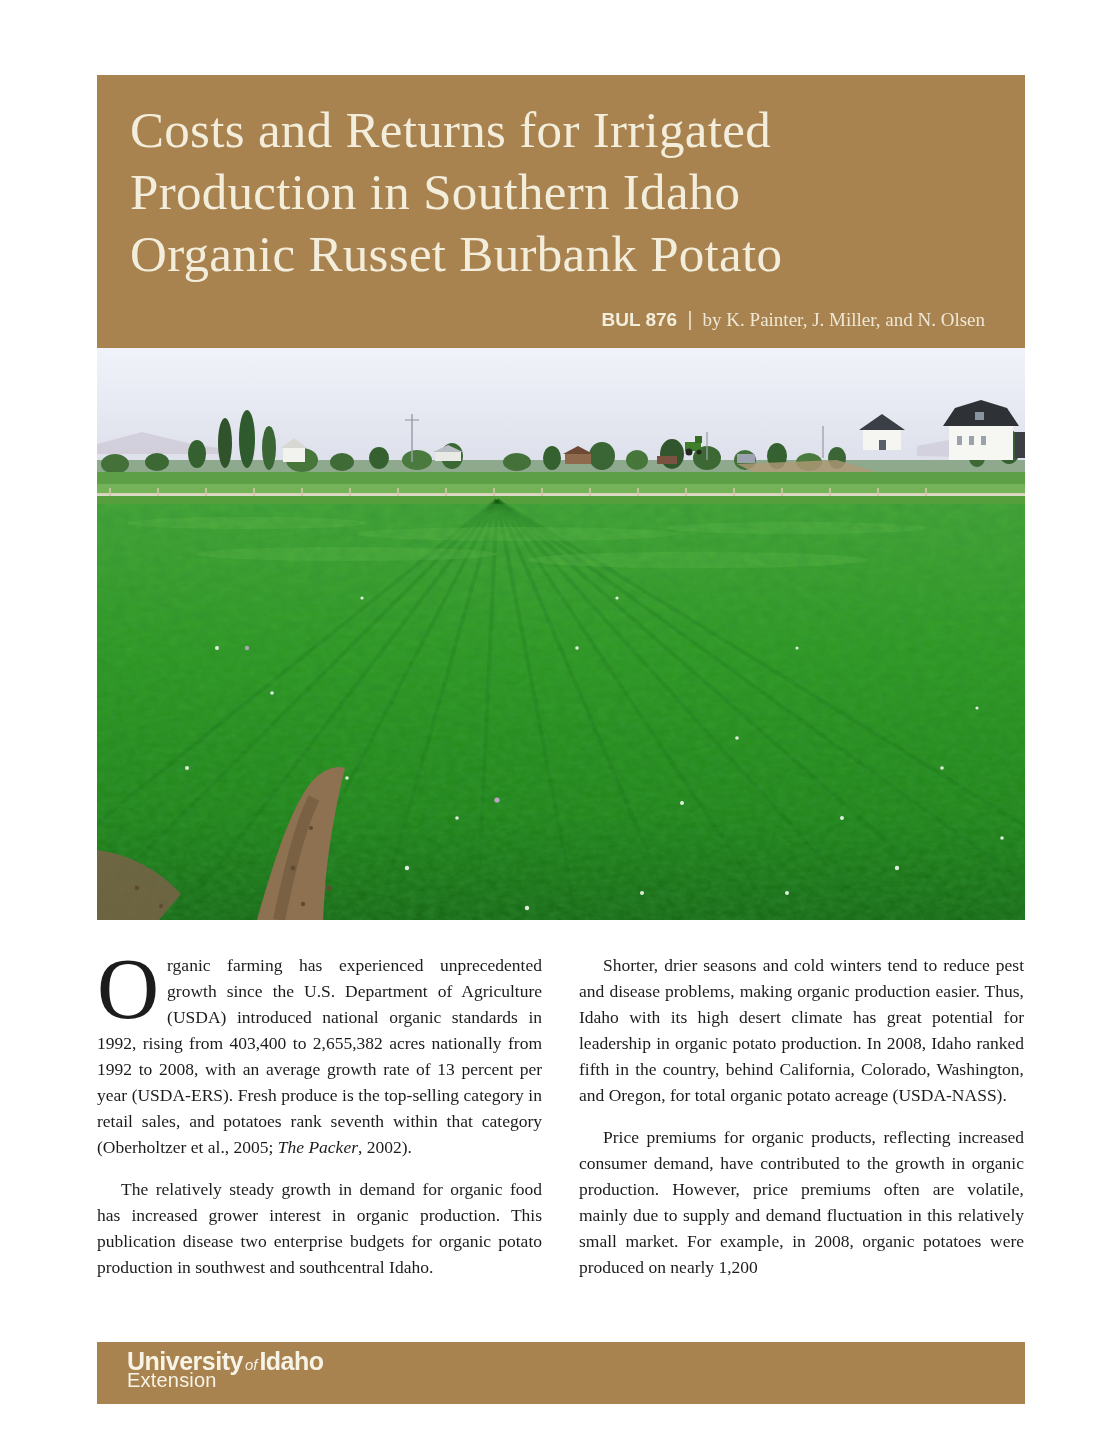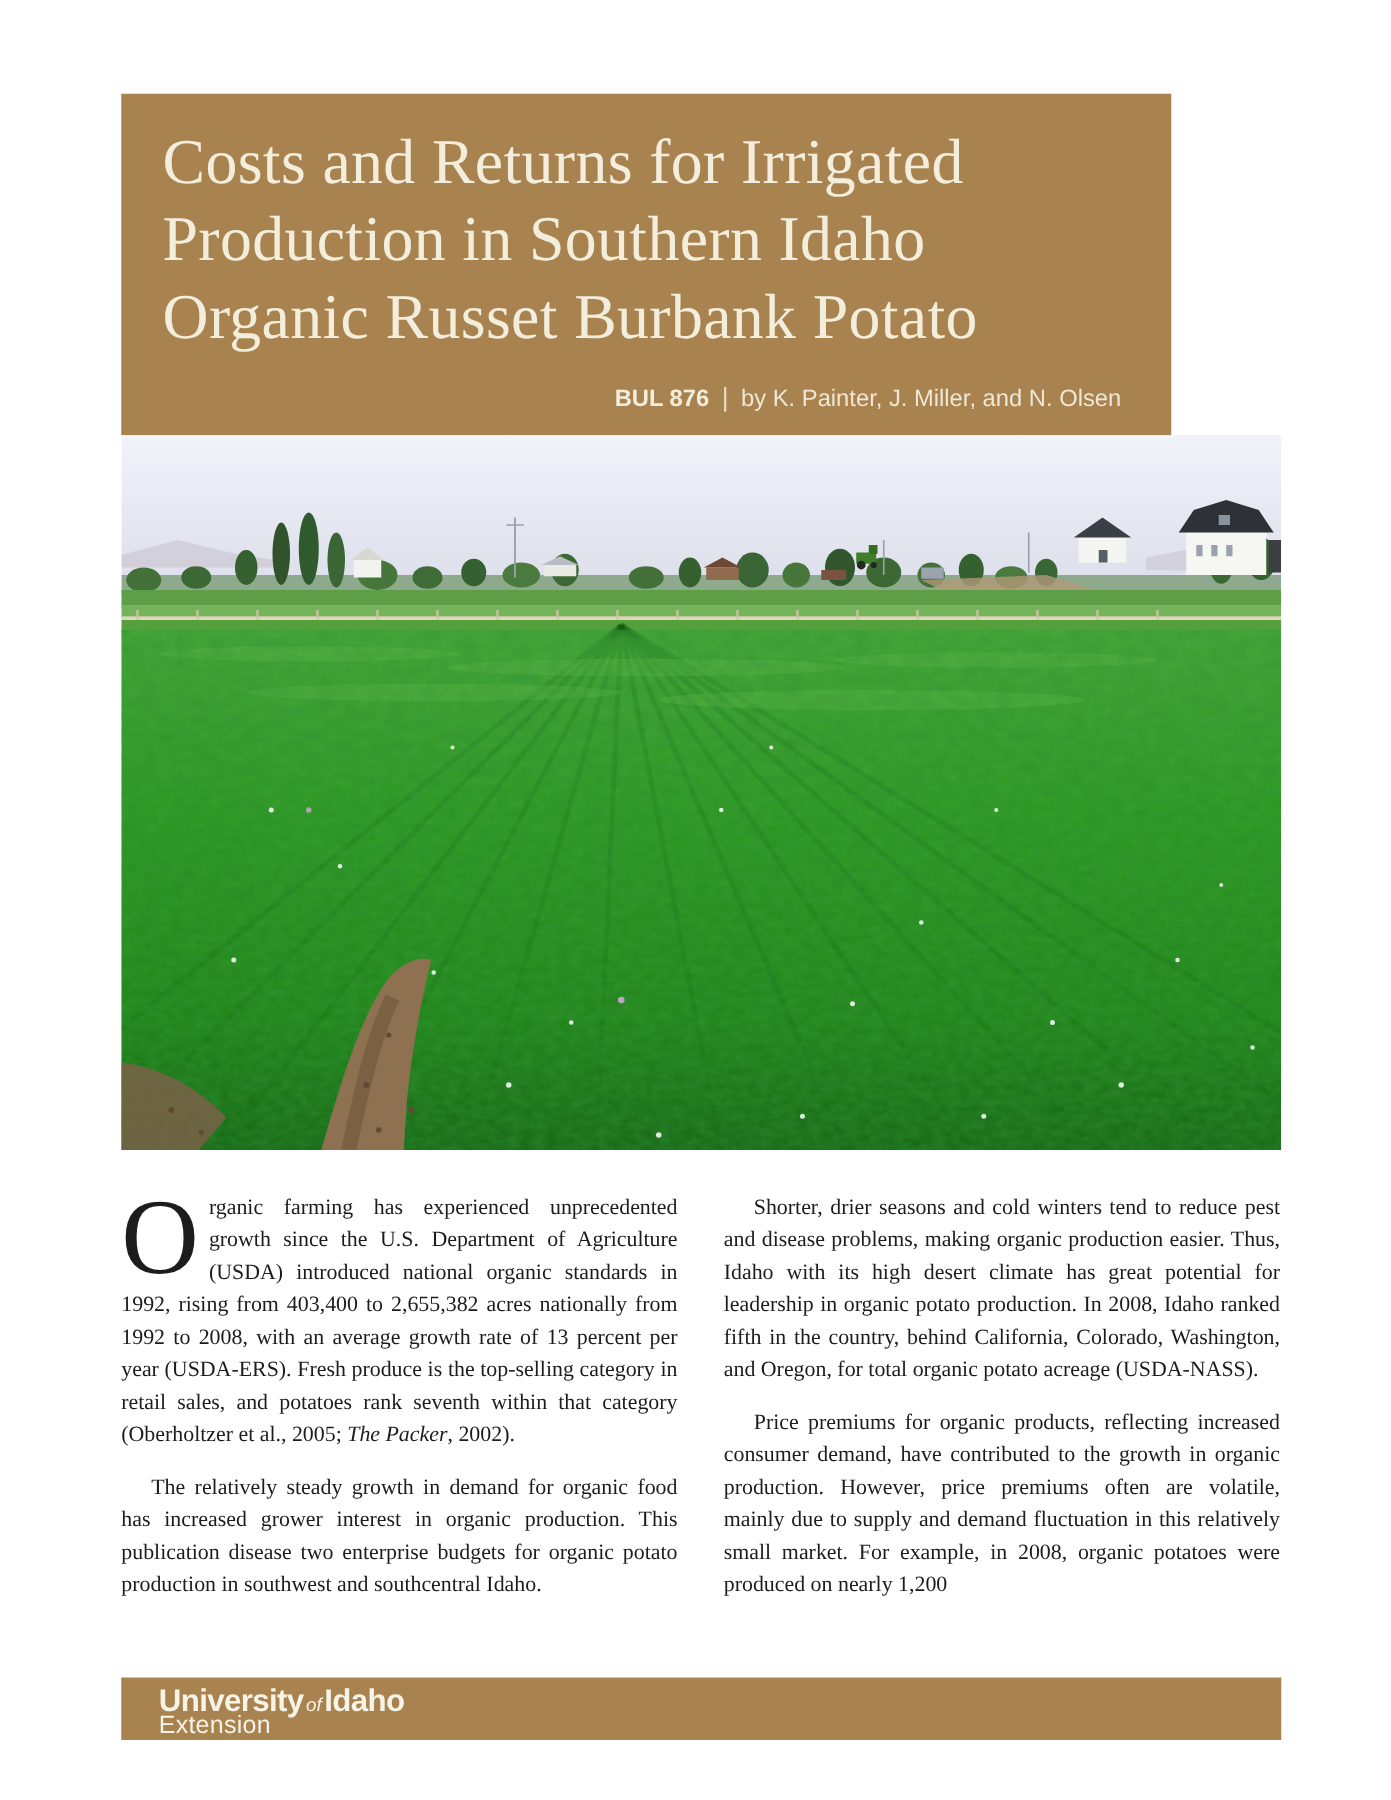--- a/index.html
+++ b/index.html
@@ -12,21 +12,21 @@
   html,body{background:#ffffff;}
   .page{
     position:relative;
     width:1113px;height:1440px;
     background:var(--page-bg);
     font-family:"Liberation Serif", serif;
     overflow:hidden;
   }
   
   .header-band{
-    position:absolute;left:97px;top:75px;width:840px;height:273px;
+    position:absolute;left:97px;top:75px;width:928px;height:273px;
     background:var(--band-brown);
   }
   .title{
     padding:24px 0 0 33px;
     font-family:"Liberation Serif", serif;
     font-weight:400;
     font-size:51px;
     line-height:62px;
     color:var(--title-cream);
     letter-spacing:0.3px;
@@ -34,21 +34,21 @@
   .title-line{display:block;}
   .byline{
     position:absolute;right:40px;bottom:16px;
     font-family:"Liberation Sans", sans-serif;
     font-size:19px;
     color:var(--title-cream);
     display:flex;align-items:center;gap:10px;
   }
   .byline .bul{font-weight:700;}
   .byline .sep{font-weight:300;opacity:.85;font-size:21px;position:relative;top:-1px;}
-  .byline .authors{font-weight:400;opacity:.95;}
+  .byline .authors{font-weight:400;opacity:.95;font-family:Liberation Serif, serif;}
   
   .photo{
     position:absolute;left:97px;top:348px;width:928px;height:572px;
     overflow:hidden;
   }
   .photo svg{display:block;}
   
   .body-columns{
     position:absolute;left:97px;top:952px;width:928px;
     display:flex;gap:37px;
@@ -65,21 +65,21 @@
   .dropcap{
     float:left;
     font-size:86px;
     line-height:0.74;
     padding:6px 8px 0 0;
     font-family:"Liberation Serif", serif;
     color:var(--body-text);
   }
   
   .footer-band{
-    position:absolute;left:97px;top:1342px;width:928px;height:50px;
+    position:absolute;left:97px;top:1342px;width:928px;height:62px;
     background:var(--band-brown);
   }
   .uid-logo{
     position:absolute;left:30px;top:7px;
     color:#f7f3e6;
     font-family:"Liberation Sans", sans-serif;
     line-height:1;
   }
   .uid-top{white-space:nowrap;}
   .uid-bold{font-weight:700;font-size:25px;letter-spacing:-0.5px;}

